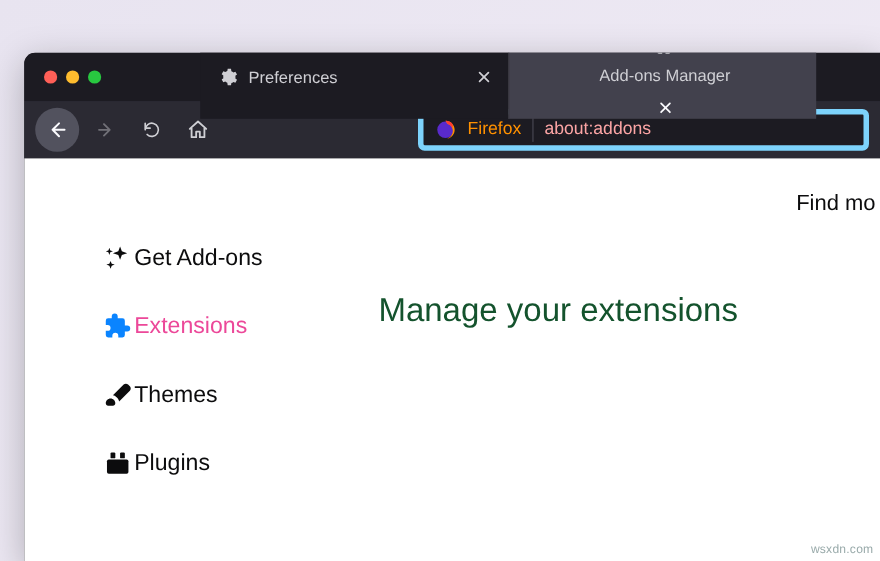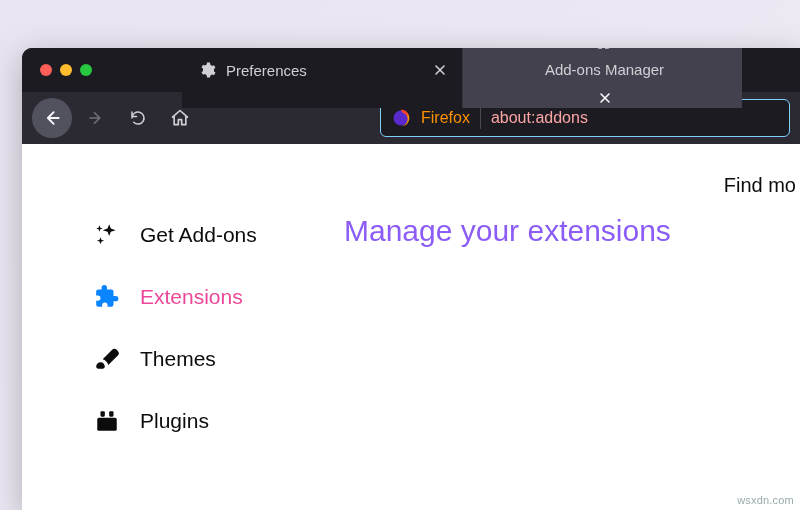--- a/index.html
+++ b/index.html
@@ -102,21 +102,21 @@
       background: #52525e;
       border-radius: 50%;
       color: #fbfbfe;
     }
     .nav-btn.disabled { opacity: 0.5; }
     .spacer-flex { width: 170px; }
     .urlbar {
       flex: 1;
       height: 38px;
       background: #1c1b22;
-      border: 1px solid #7dd3fc;
+      border: 5px solid #7dd3fc;
       border-radius: 6px;
       display: flex;
       align-items: center;
       padding: 0 10px;
       gap: 10px;
       color: #eee;
       font-size: 16px;
     }
     .urlbar .ff-icon { display: inline-flex; }
     .urlbar .identity {
@@ -135,21 +135,20 @@
       top: 96px; left: 0; right: 0; bottom: 0;
       display: flex;
     }
     .sidebar {
       width: 322px;
       padding: 60px 0 0 70px;
     }
     .side-item {
       display: flex;
       align-items: center;
-      gap: 18px;
       height: 62px;
       font-size: 21px;
       color: #0c0c0d;
       cursor: pointer;
     }
     .side-item.selected {
       color: #ec4899;
     }
     .side-item.selected .side-icon svg path,
     .side-item.selected .side-icon svg rect { fill: #0a84ff; }
@@ -164,22 +163,22 @@
       position: absolute;
       top: 30px; right: 0;
       font-size: 20px;
       color: #0c0c0d;
       padding-right: 4px;
       white-space: nowrap;
     }
     .heading {
       font-size: 30px;
       font-weight: 400;
-      color: #8b5cf6;
-      margin-top: 40px;
+      color: #14532d;
+      margin-top: 92px;
     }
     .watermark {
       position: absolute;
       right: 6px;
       bottom: 4px;
       font-size: 11px;
       color: #9aa;
       letter-spacing: .2px;
     }
   </style>

